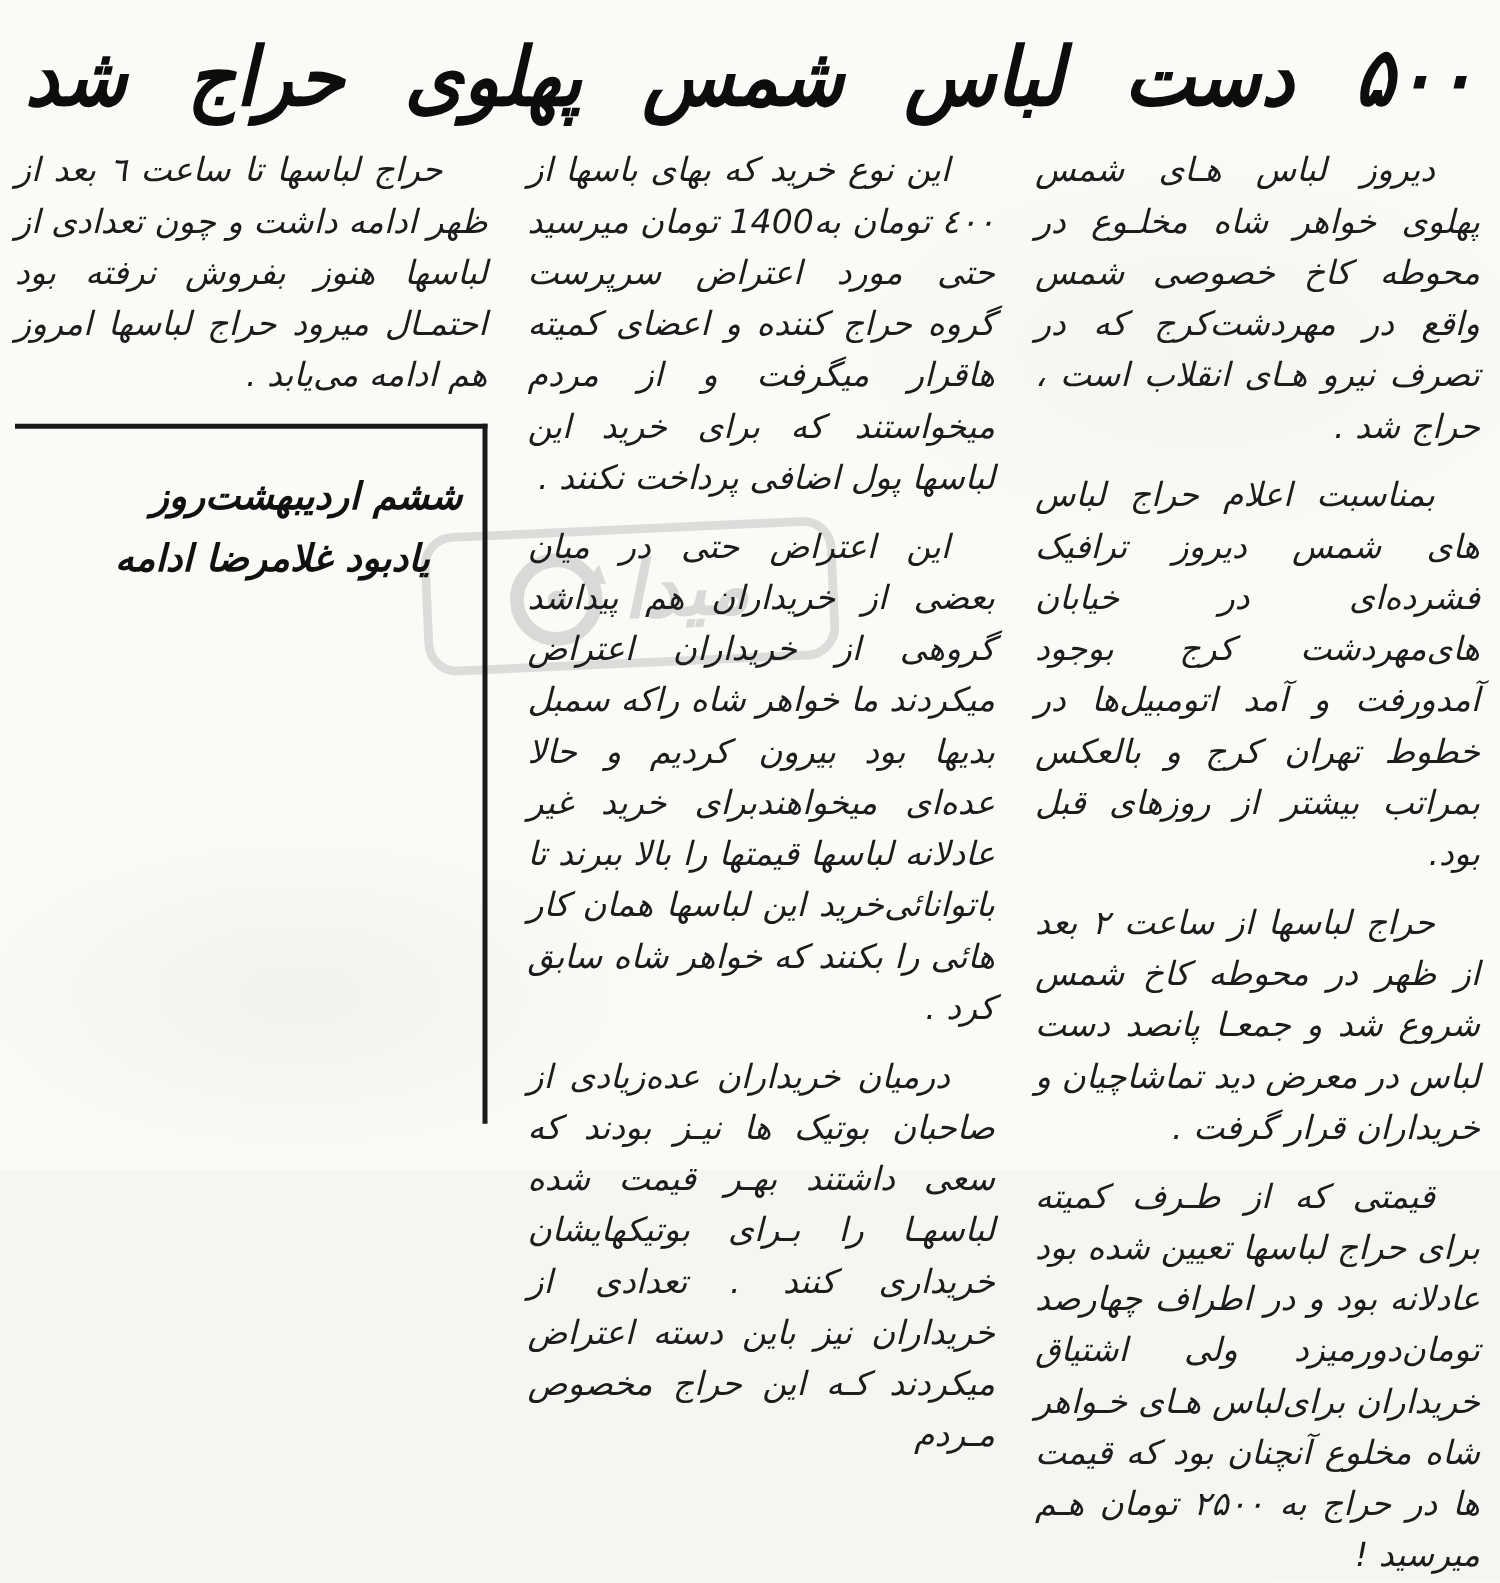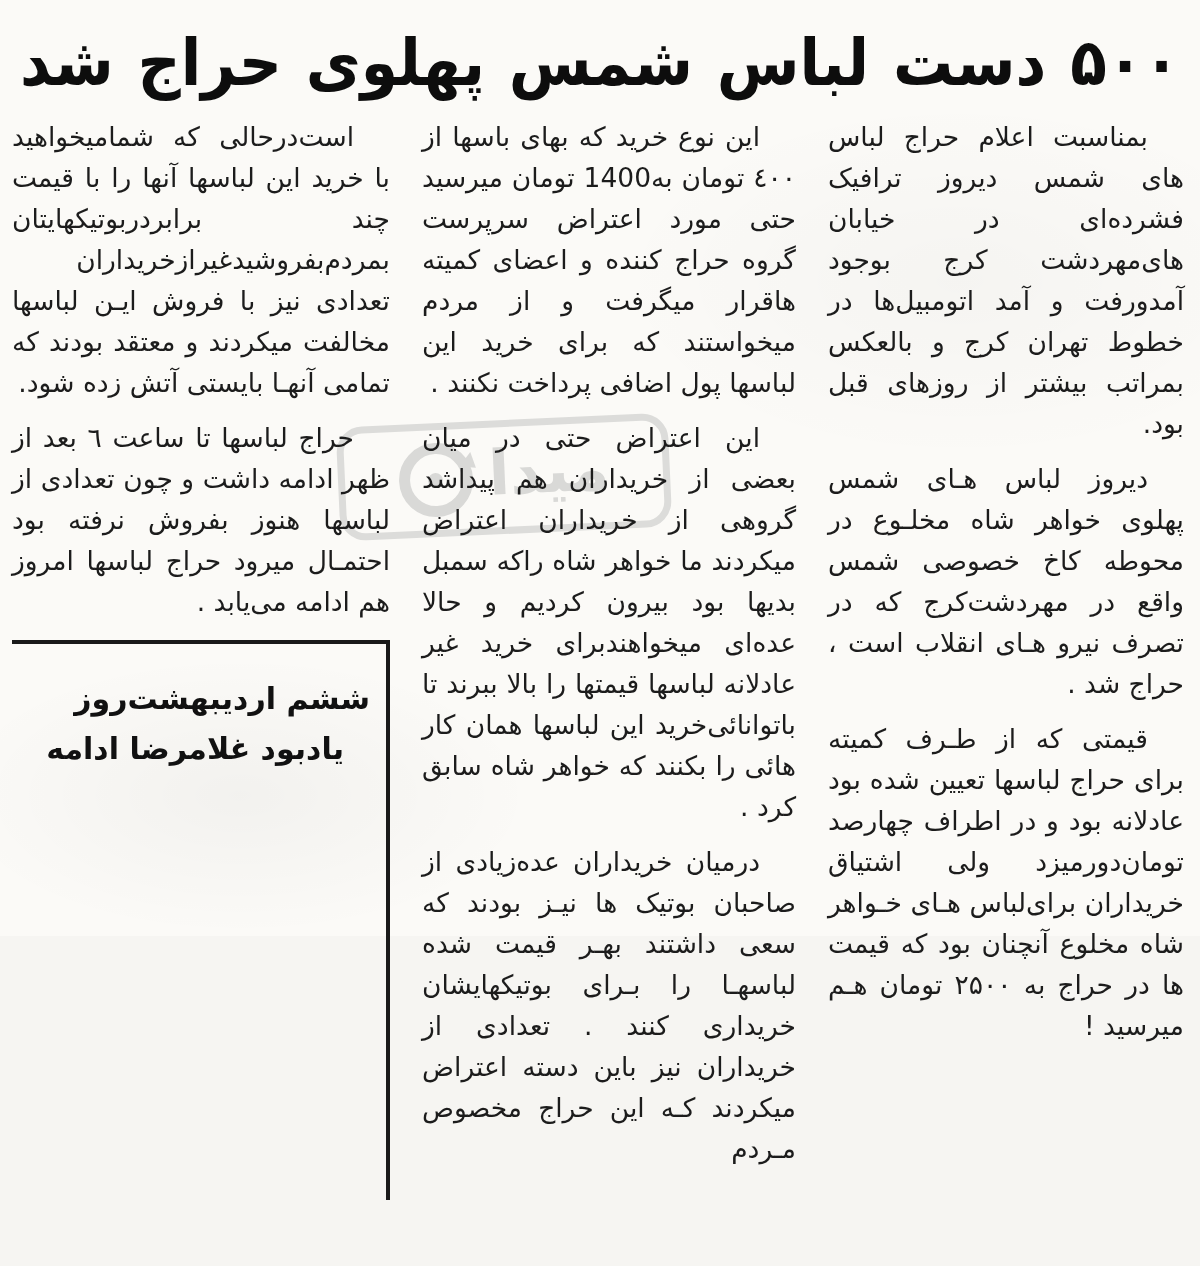--- a/index.html
+++ b/index.html
@@ -11,20 +11,21 @@
     overflow:hidden;
   }
   .page{
     position:relative;
     width:1200px;height:936px;
     background:
       radial-gradient(ellipse 420px 200px at 20% 85%, rgba(0,0,0,0.035), transparent 70%),
       radial-gradient(ellipse 500px 260px at 80% 30%, rgba(0,0,0,0.025), transparent 70%),
       #fbfaf7;
     direction:rtl;
+    font-style:italic;
   }
   
   .headline{
     margin:0;
     padding:10px 20px 4px 20px;
     font-size:60px;
     line-height:96px;
     font-weight:bold;
     color:#0d0d0d;
     text-align:justify;
@@ -142,33 +143,33 @@
     <span class="wm-text">میدا</span>
     <span class="wm-ring">
       <span class="wm-dot"></span>
       <span class="wm-arrow"></span>
     </span>
   </div>
 
   <div class="columns">
 
     <div class="col col-a">
+      <p>دیروز لباس هـای شمس پهلوی خواهر شاه مخلـوع در محوطه کاخ خصوصی شمس واقع در مهردشت‌کرج که در تصرف نیرو هـای انقلاب است ، حراج شد .</p>
       <p>بمناسبت اعلام حراج لباس های شمس دیروز ترافیک فشرده‌ای در خیابان های‌مهردشت کرج بوجود آمدورفت و آمد اتومبیل‌ها در خطوط تهران کرج و بالعکس بمراتب بیشتر از روزهای قبل بود.</p>
-      <p>دیروز لباس هـای شمس پهلوی خواهر شاه مخلـوع در محوطه کاخ خصوصی شمس واقع در مهردشت‌کرج که در تصرف نیرو هـای انقلاب است ، حراج شد .</p>
+      <p>حراج لباسها از ساعت ۲ بعد از ظهر در محوطه کاخ شمس شروع شد و جمعـا پانصد دست لباس در معرض دید تماشاچیان و خریداران قرار گرفت .</p>
       <p class="gap-top">قیمتی که از طـرف کمیته برای حراج لباسها تعیین شده بود عادلانه بود و در اطراف چهارصد تومان‌دورمیزد ولی اشتیاق خریداران برای‌لباس هـای خـواهر شاه مخلوع آنچنان بود که قیمت ها در حراج به ۲۵۰۰ تومان هـم میرسید !</p>
     </div>
 
     <div class="col col-b">
       <p>این نوع خرید که بهای باسها از ٤٠٠ تومان به‌1400 تومان میرسید حتی مورد اعتراض سرپرست گروه حراج کننده و اعضای کمیته هاقرار میگرفت و از مردم میخواستند که برای خرید این لباسها پول اضافی پرداخت نکنند .</p>
       <p>این اعتراض حتی در میان بعضی از خریداران هم پیداشد گروهی از خریداران اعتراض میکردند ما خواهر شاه راکه سمبل بدیها بود بیرون کردیم و حالا عده‌ای میخواهندبرای خرید غیر عادلانه لباسها قیمتها را بالا ببرند تا باتوانائی‌خرید این لباسها همان کار هائی را بکنند که خواهر شاه سابق کرد .</p>
       <p class="gap-top">درمیان خریداران عده‌زیادی از صاحبان بوتیک ها نیـز بودند که سعی داشتند بهـر قیمت شده لباسهـا را بـرای بوتیکهایشان خریداری کنند . تعدادی از خریداران نیز باین دسته اعتراض میکردند کـه این حراج مخصوص مـردم</p>
     </div>
 
     <div class="col col-c">
-      <p>است‌درحالی که شمامیخواهید با خرید این لباسها آنها را با قیمت چند برابردربوتیکهایتان بمردم‌بفروشیدغیرازخریداران تعدادی نیز با فروش ایـن لباسها مخالفت میکردند و معتقد بودند که تمامی آنهـا بایستی آتش زده شود.</p>
       <p>حراج لباسها تا ساعت ٦ بعد از ظهر ادامه داشت و چون تعدادی از لباسها هنوز بفروش نرفته بود احتمـال میرود حراج لباسها امروز هم ادامه می‌یابد .</p>
 
       <div class="memorial-box">
         <h2 class="memorial-title">
           <span class="t1">ششم اردیبهشت‌روز</span>
           <span class="t2">یادبود غلامرضا ادامه</span>
         </h2>
       </div>
     </div>
 

